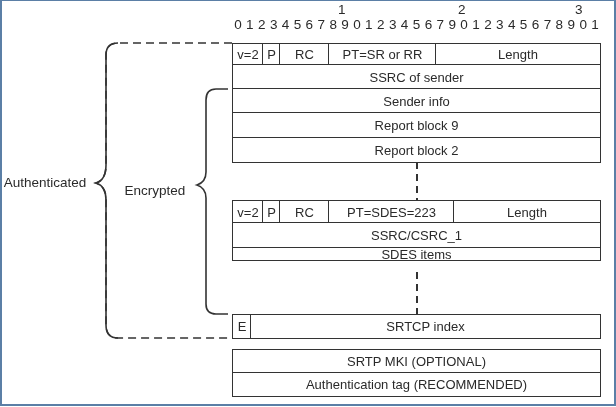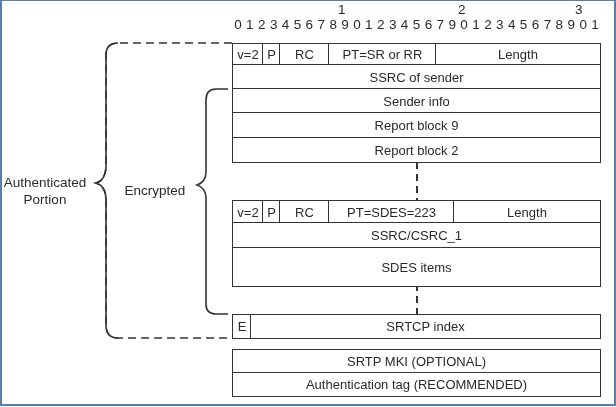--- a/index.html
+++ b/index.html
@@ -63,21 +63,20 @@
   <path d="M118,43 Q106,43 106,55 L106,165 Q106,180 96,183 Q106,186 106,200 L106,325 Q106,338 118,338" fill="none" stroke="#333" stroke-width="1.6"></path>
 
   <path d="M228,89 L216,89 Q206,89 206,100 L206,172 Q206,182 197,185 Q206,188 206,198 L206,304 Q206,314 216,314 L228,314" fill="none" stroke="#333" stroke-width="1.6"></path>
 
   <line x1="417" y1="162" x2="417" y2="200" stroke="#333" stroke-width="2" stroke-dasharray="7,5"></line>
   <line x1="417" y1="272" x2="417" y2="314" stroke="#333" stroke-width="2" stroke-dasharray="7,5"></line>
 </svg>
 
 <div class="label" style="left:2px;top:174px;width:86px;">
   <div>Authenticated</div>
-  <div>Portion</div>
 </div>
 <div class="label" style="left:118px;top:182px;width:74px;">
   <div>Encrypted</div>
 </div>
 
 <div>
   <div class="cell" style="left:232px;top:43px;width:32px;height:23px;">v=2</div>
   <div class="cell" style="left:262px;top:43px;width:19px;height:23px;">P</div>
   <div class="cell" style="left:279px;top:43px;width:51px;height:23px;">RC</div>
   <div class="cell" style="left:328px;top:43px;width:109px;height:23px;">PT=SR or RR</div>
@@ -88,21 +87,21 @@
   <div class="cell" style="left:232px;top:137px;width:369px;height:26px;">Report block 2</div>
 </div>
 
 <div>
   <div class="cell" style="left:232px;top:200px;width:32px;height:24px;">v=2</div>
   <div class="cell" style="left:262px;top:200px;width:19px;height:24px;">P</div>
   <div class="cell" style="left:279px;top:200px;width:51px;height:24px;">RC</div>
   <div class="cell" style="left:328px;top:200px;width:127px;height:24px;">PT=SDES=223</div>
   <div class="cell" style="left:453px;top:200px;width:148px;height:24px;">Length</div>
   <div class="cell" style="left:232px;top:222px;width:369px;height:27px;">SSRC/CSRC_1</div>
-  <div class="cell" style="left:232px;top:247px;width:369px;height:40px;">SDES items</div>
+  <div class="cell" style="left:232px;top:247px;width:369px;height:14px;">SDES items</div>
 </div>
 
 <div>
   <div class="cell" style="left:232px;top:314px;width:20px;height:25px;">E</div>
   <div class="cell" style="left:250px;top:314px;width:351px;height:25px;">SRTCP index</div>
 </div>
 
 <div>
   <div class="cell" style="left:232px;top:349px;width:369px;height:25px;">SRTP MKI (OPTIONAL)</div>
   <div class="cell" style="left:232px;top:372px;width:369px;height:25px;">Authentication tag (RECOMMENDED)</div>

